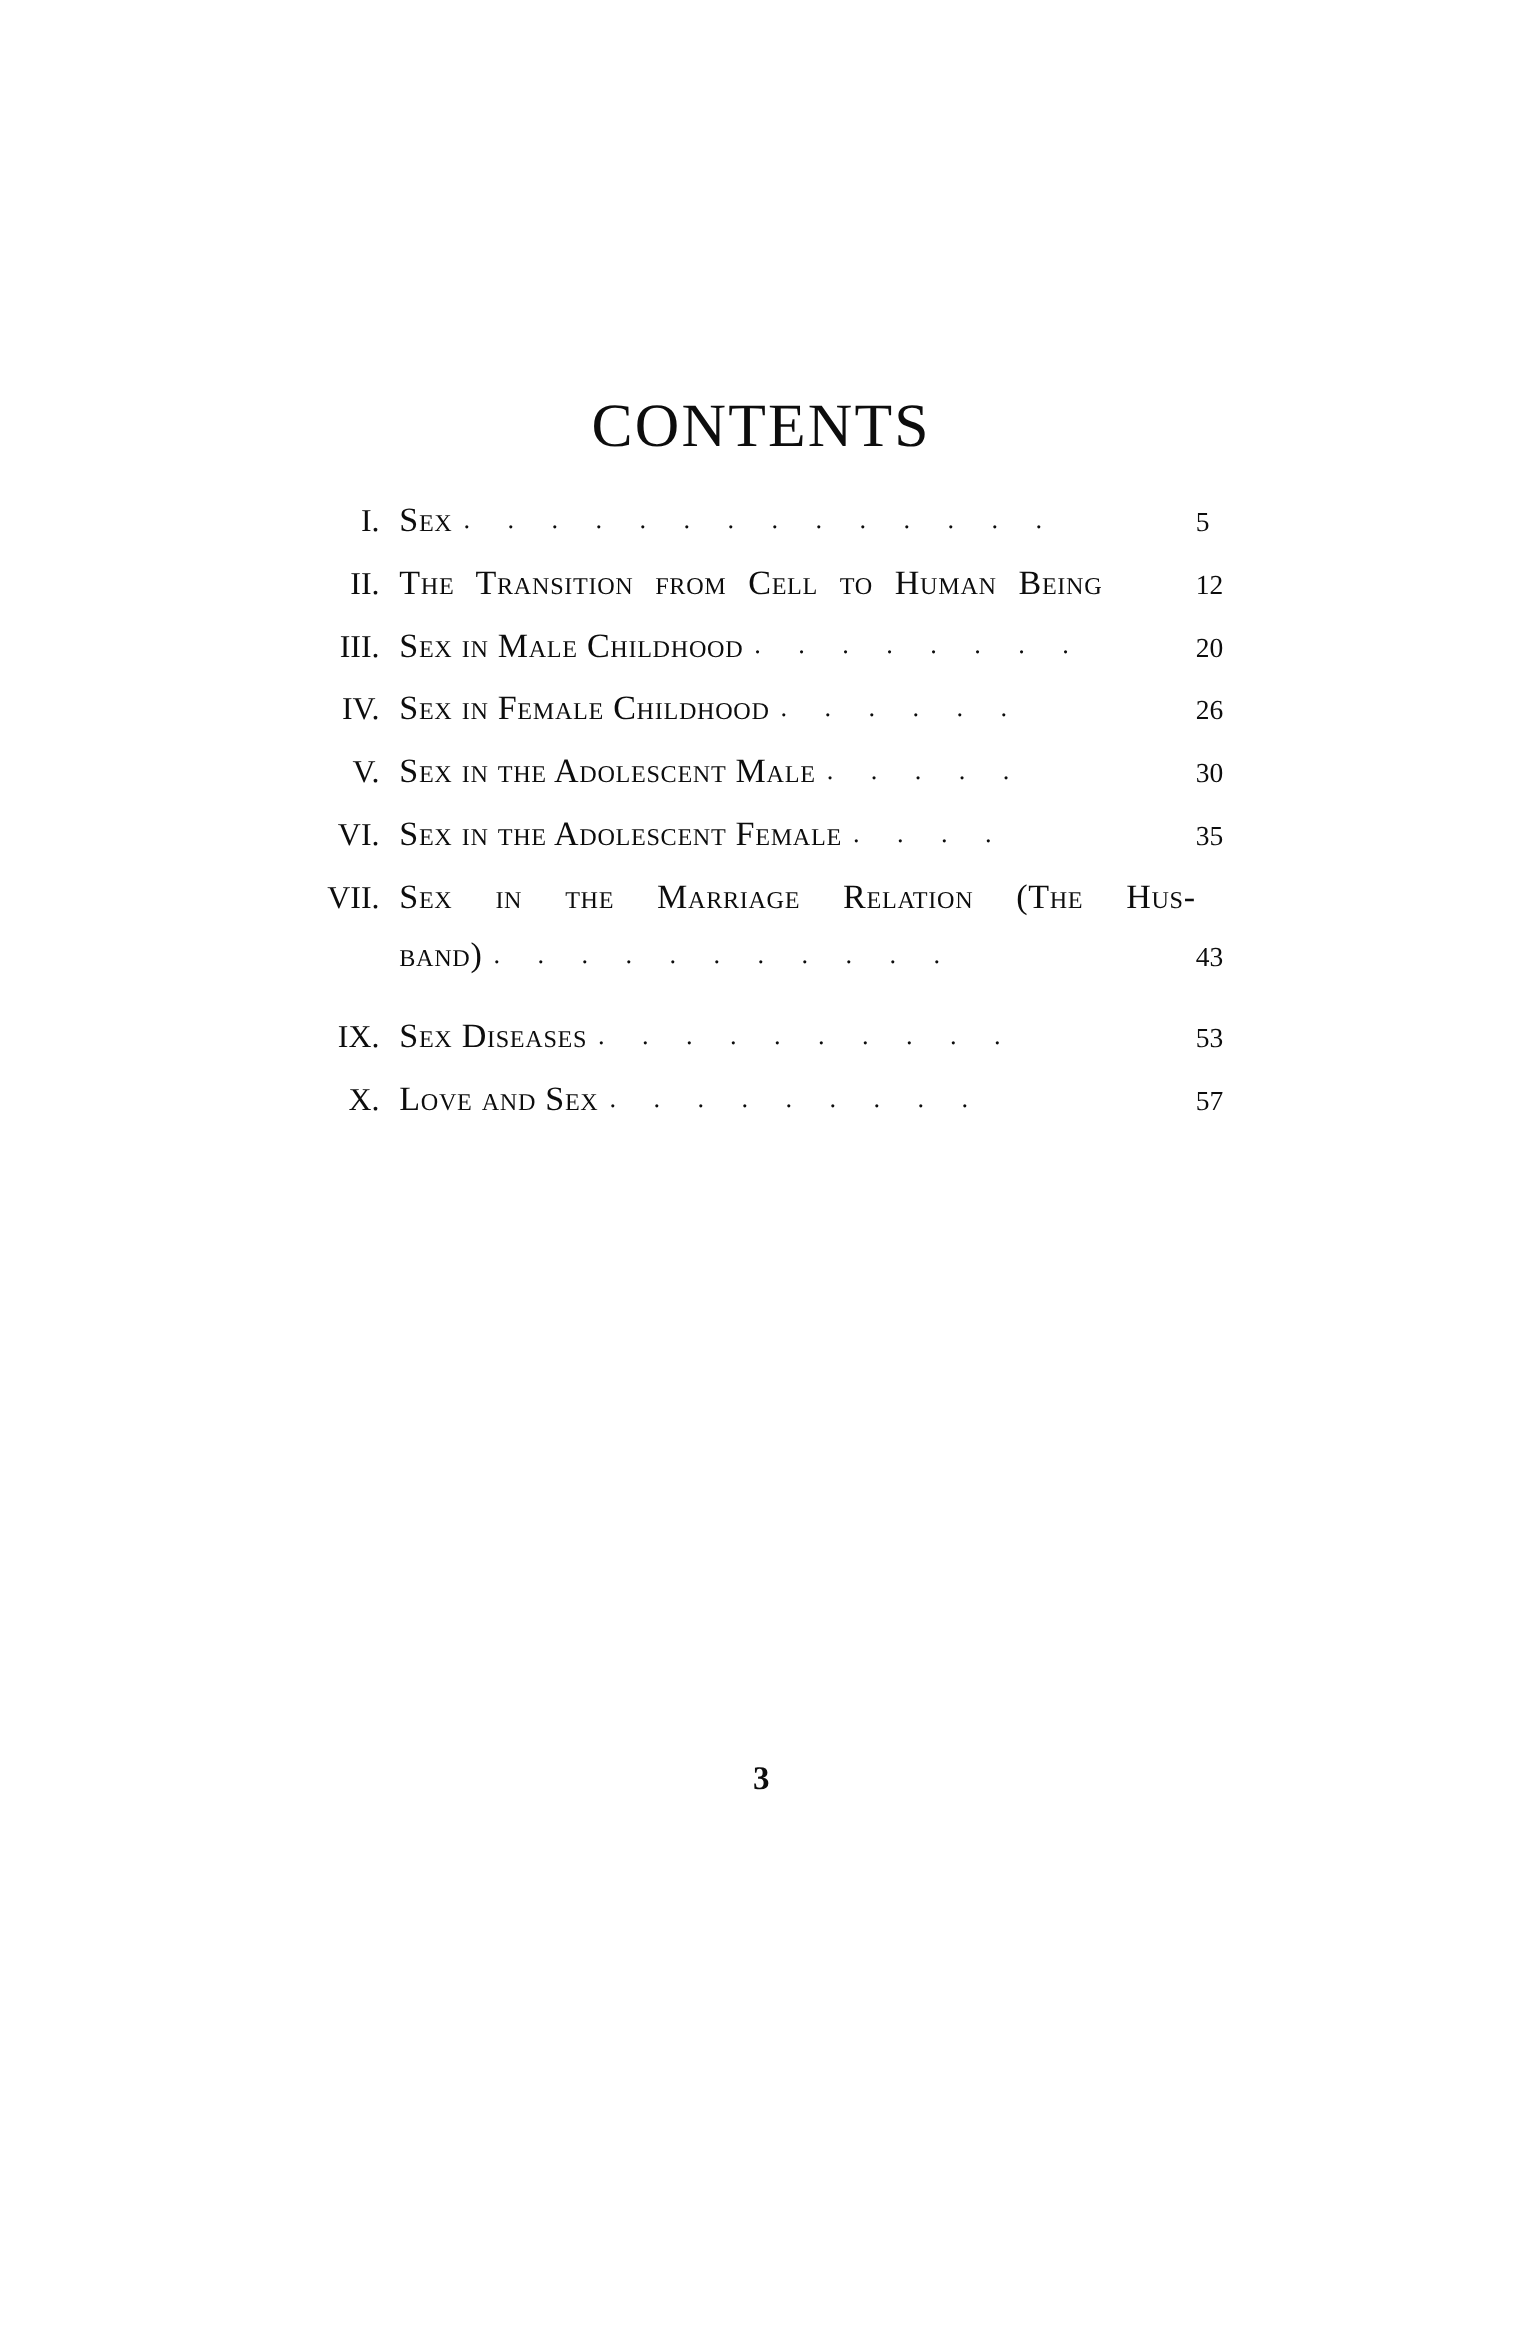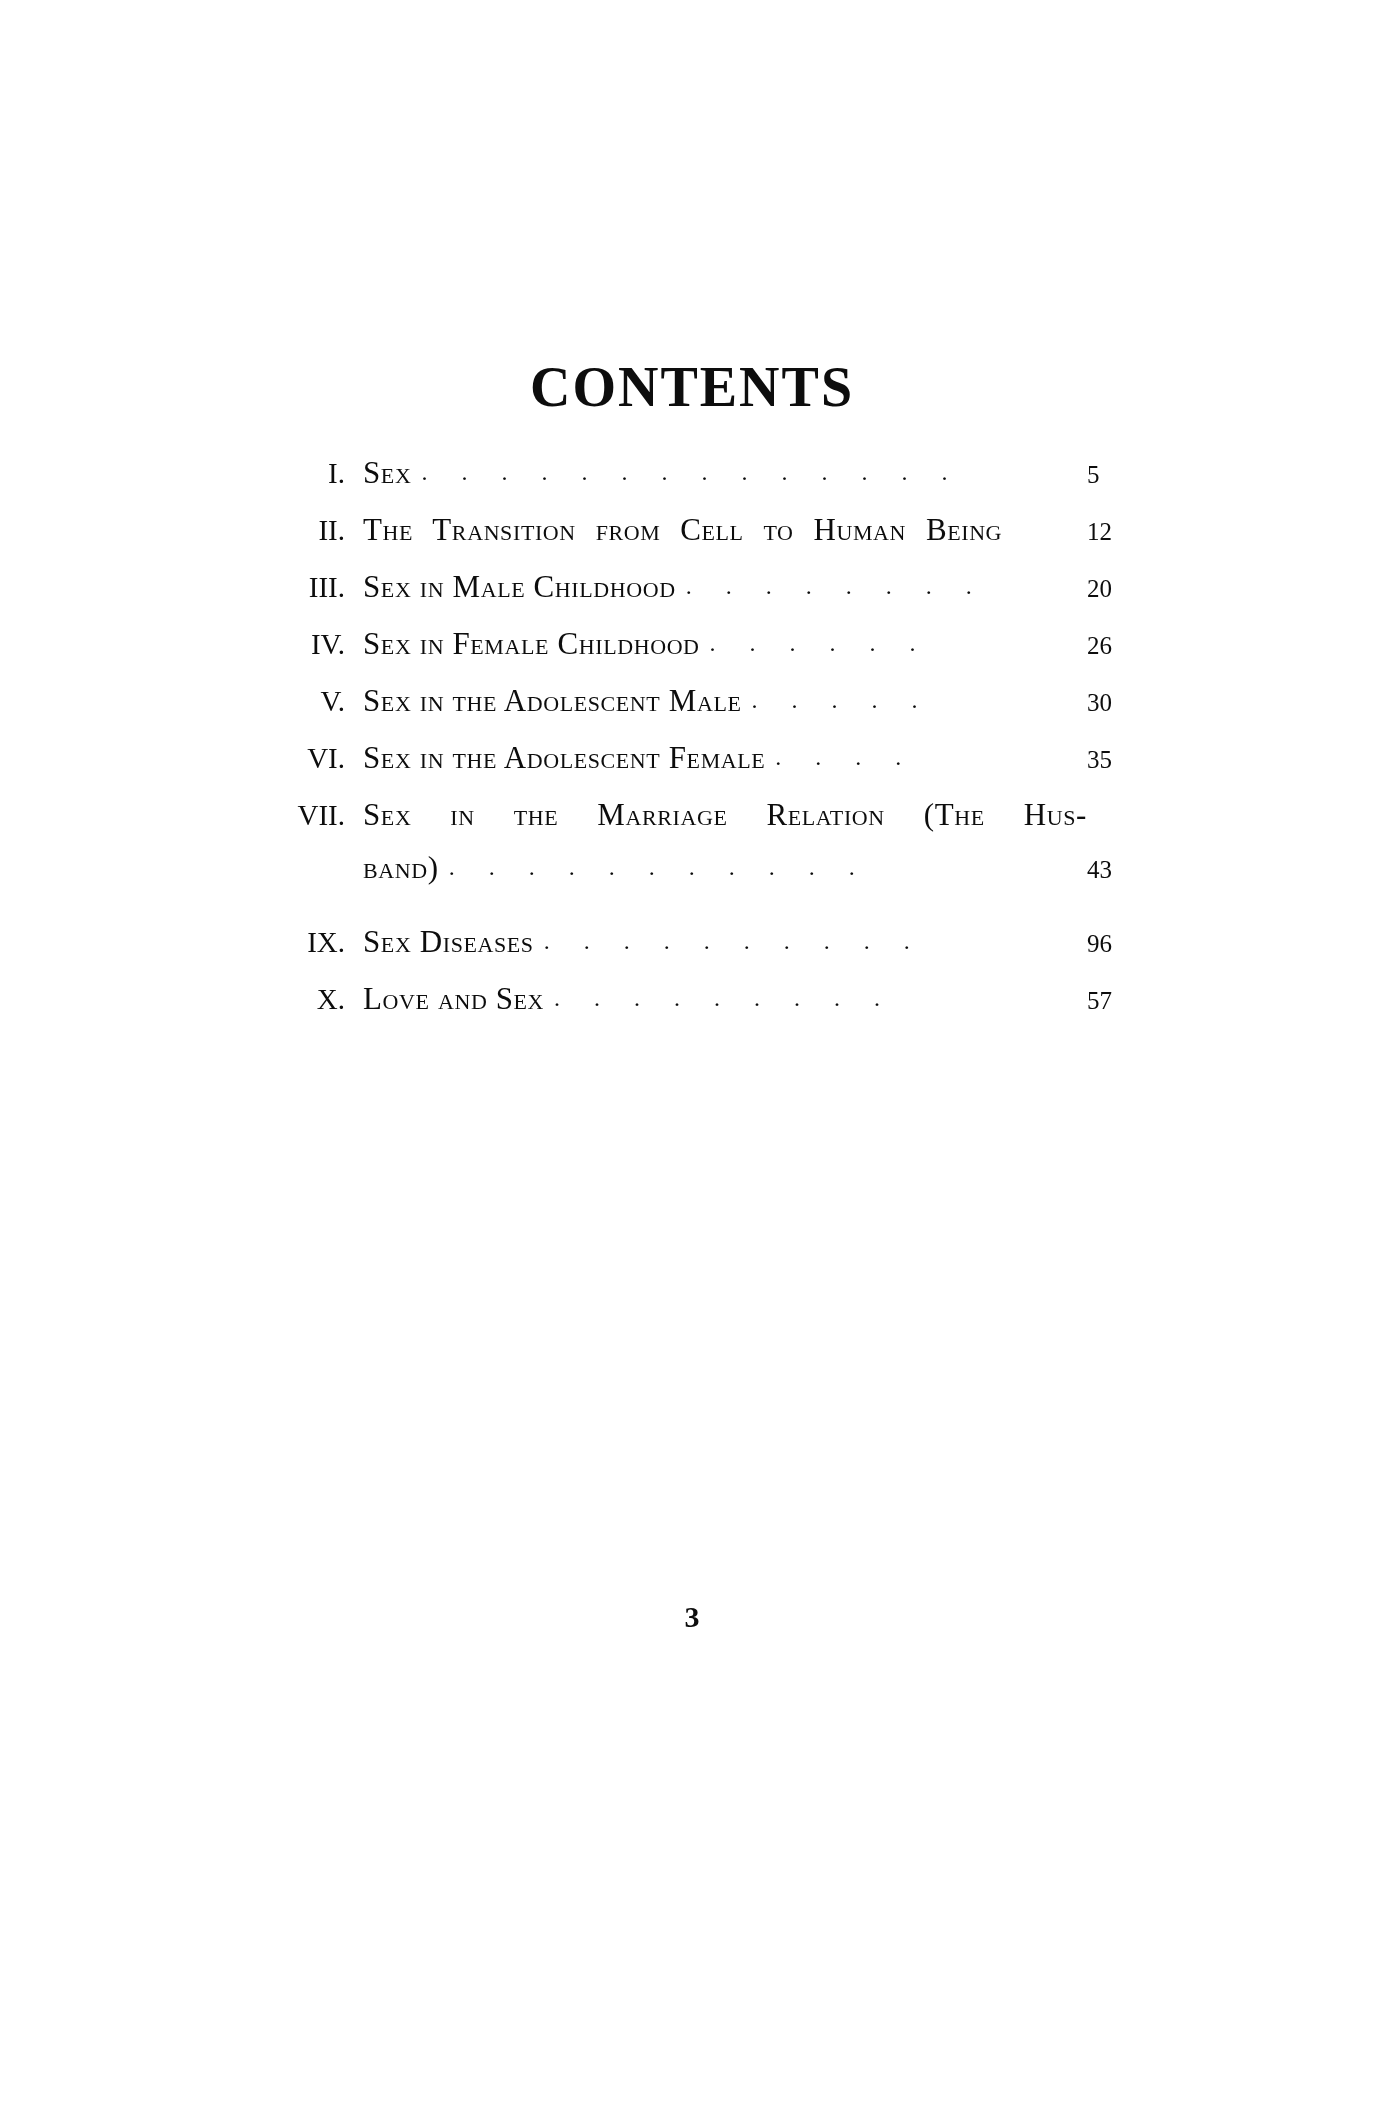--- a/index.html
+++ b/index.html
@@ -24,21 +24,21 @@
   }
   .title {
     position: absolute;
     left: 0;
     top: 355px;
     width: 1384px;
     text-align: center;
     font-size: 56px;
     letter-spacing: 2px;
     font-family: "Liberation Serif", serif;
-    font-weight: 700;
+    font-weight: 400;
   }
   .toc {
     position: absolute;
     left: 225px;
     top: 455px;
     width: 920px;
   }
   .page-label {
     text-align: right;
     font-size: 17px;
@@ -202,21 +202,21 @@
       <div class="pagenum">43</div>
     </div>
 
 
     <div class="toc-row">
       <div class="roman">IX.</div>
       <div class="entry">
         <span class="chap-title">Sex Diseases</span>
         <span class="leader">. . . . . . . . . .</span>
       </div>
-      <div class="pagenum">96</div>
+      <div class="pagenum">53</div>
     </div>
 
     <div class="toc-row">
       <div class="roman">X.</div>
       <div class="entry">
         <span class="chap-title">Love and Sex</span>
         <span class="leader">. . . . . . . . .</span>
       </div>
       <div class="pagenum">57</div>
     </div>

